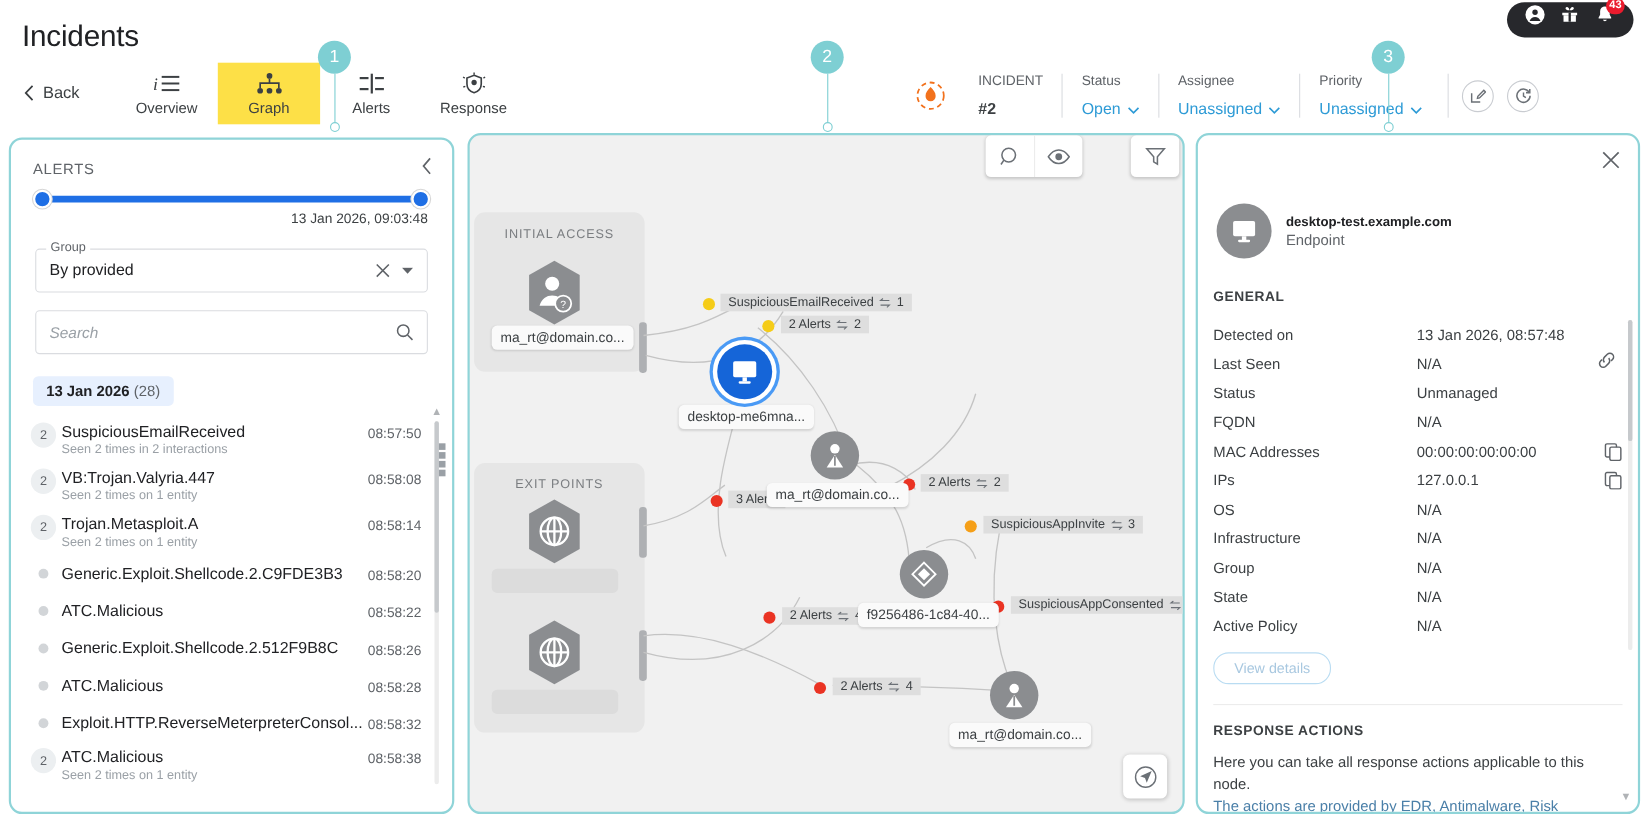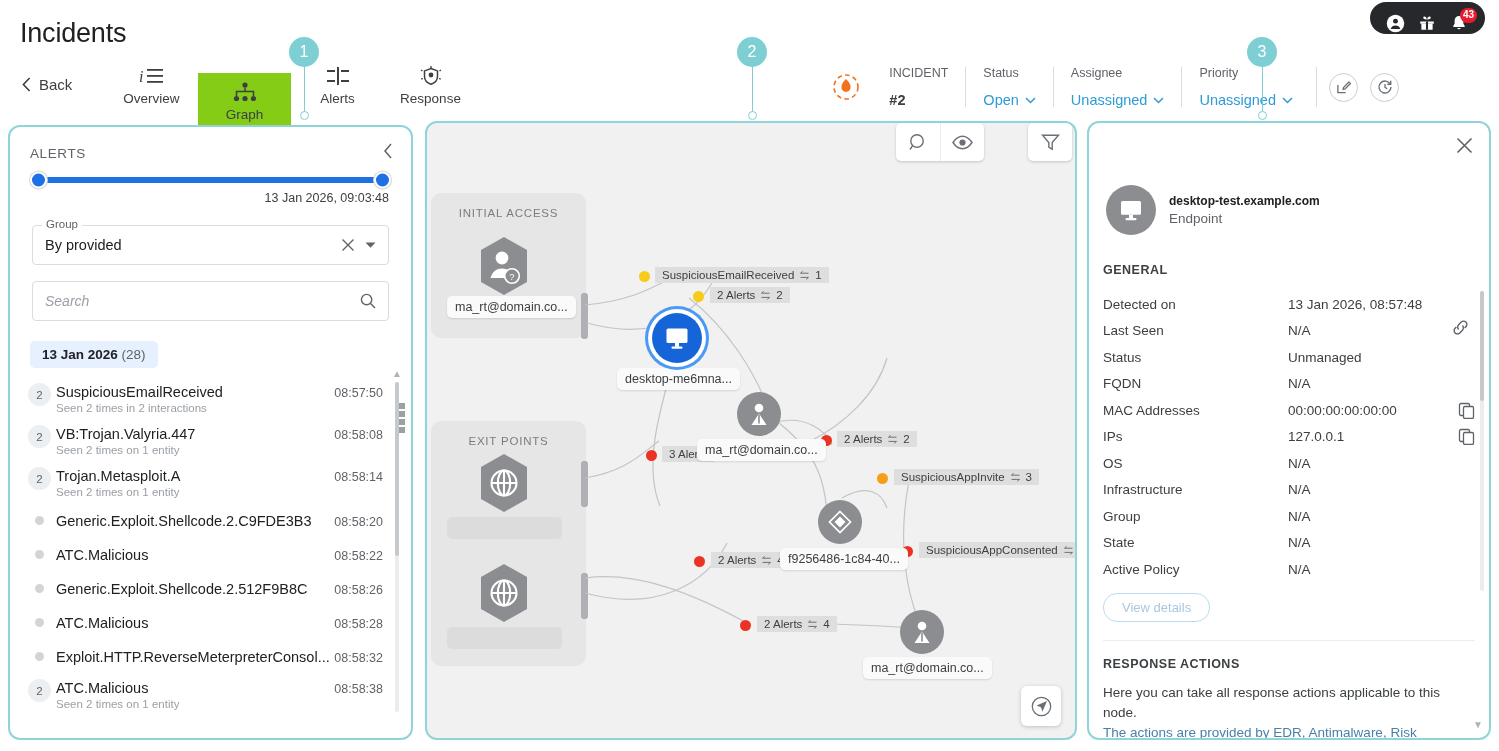--- a/index.html
+++ b/index.html
@@ -9,39 +9,39 @@
     background: #ffffff;
     overflow: hidden;
     position: relative;
     color: #3c4043;
   }
   
   #topbar { position: absolute; left: 0; top: 0; width: 1499px; height: 115px; background: #fff; }
   #page-title { position: absolute; left: 20px; top: 18px; font-size: 27px; font-weight: 400; color: #202124; letter-spacing: -0.2px; }
   #util-pill {
     position: absolute; right: 14px; top: 2px; height: 32px; width: 115px;
-    background: #27282c; border-radius: 16px; display: flex; align-items: flex-end;
+    background: #27282c; border-radius: 16px; display: flex; align-items: flex-start;
     justify-content: space-around; padding: 0 10px;
   }
   #util-pill .ui { position: relative; width: 22px; height: 22px; display: flex; align-items: center; justify-content: center; }
   #util-pill svg { fill: #fff; }
   .bell-badge {
     position: absolute; top: -4px; right: -7px; background: #ea1b2d; color: #fff;
     font-size: 10px; line-height: 14px; height: 15px; min-width: 15px; padding: 0 3px;
     border-radius: 8px; text-align: center; font-weight: 700;
   }
   
   #backbtn { position: absolute; left: 22px; top: 76px; display: flex; align-items: center; gap: 8px; font-size: 15px; color: #3c4043; cursor: pointer; }
   .navtabs { position: absolute; left: 105px; top: 57px; display: flex; }
   .navtab {
     width: 93px; height: 56px; display: flex; flex-direction: column;
     align-items: center; justify-content: center; gap: 3px; cursor: pointer;
     font-size: 13.5px; color: #3c4043;
   }
-  .navtab.active { background: #84cc16; margin-top: 16px; }
+  .navtab.active { background: #fde047; }
   .navtab .ticon { height: 24px; display: flex; align-items: center; }
   
   .step {
     position: absolute; width: 30px; height: 30px; border-radius: 50%;
     background: #7ecfd3; color: #fff; font-size: 16px; display: flex;
     align-items: center; justify-content: center; z-index: 30;
   }
   .step-line { position: absolute; width: 1.5px; background: #7ecfd3; z-index: 20; }
   .step-dot { position: absolute; width: 9px; height: 9px; border-radius: 50%; border: 1.5px solid #7ecfd3; background: #fff; z-index: 21; }
   

